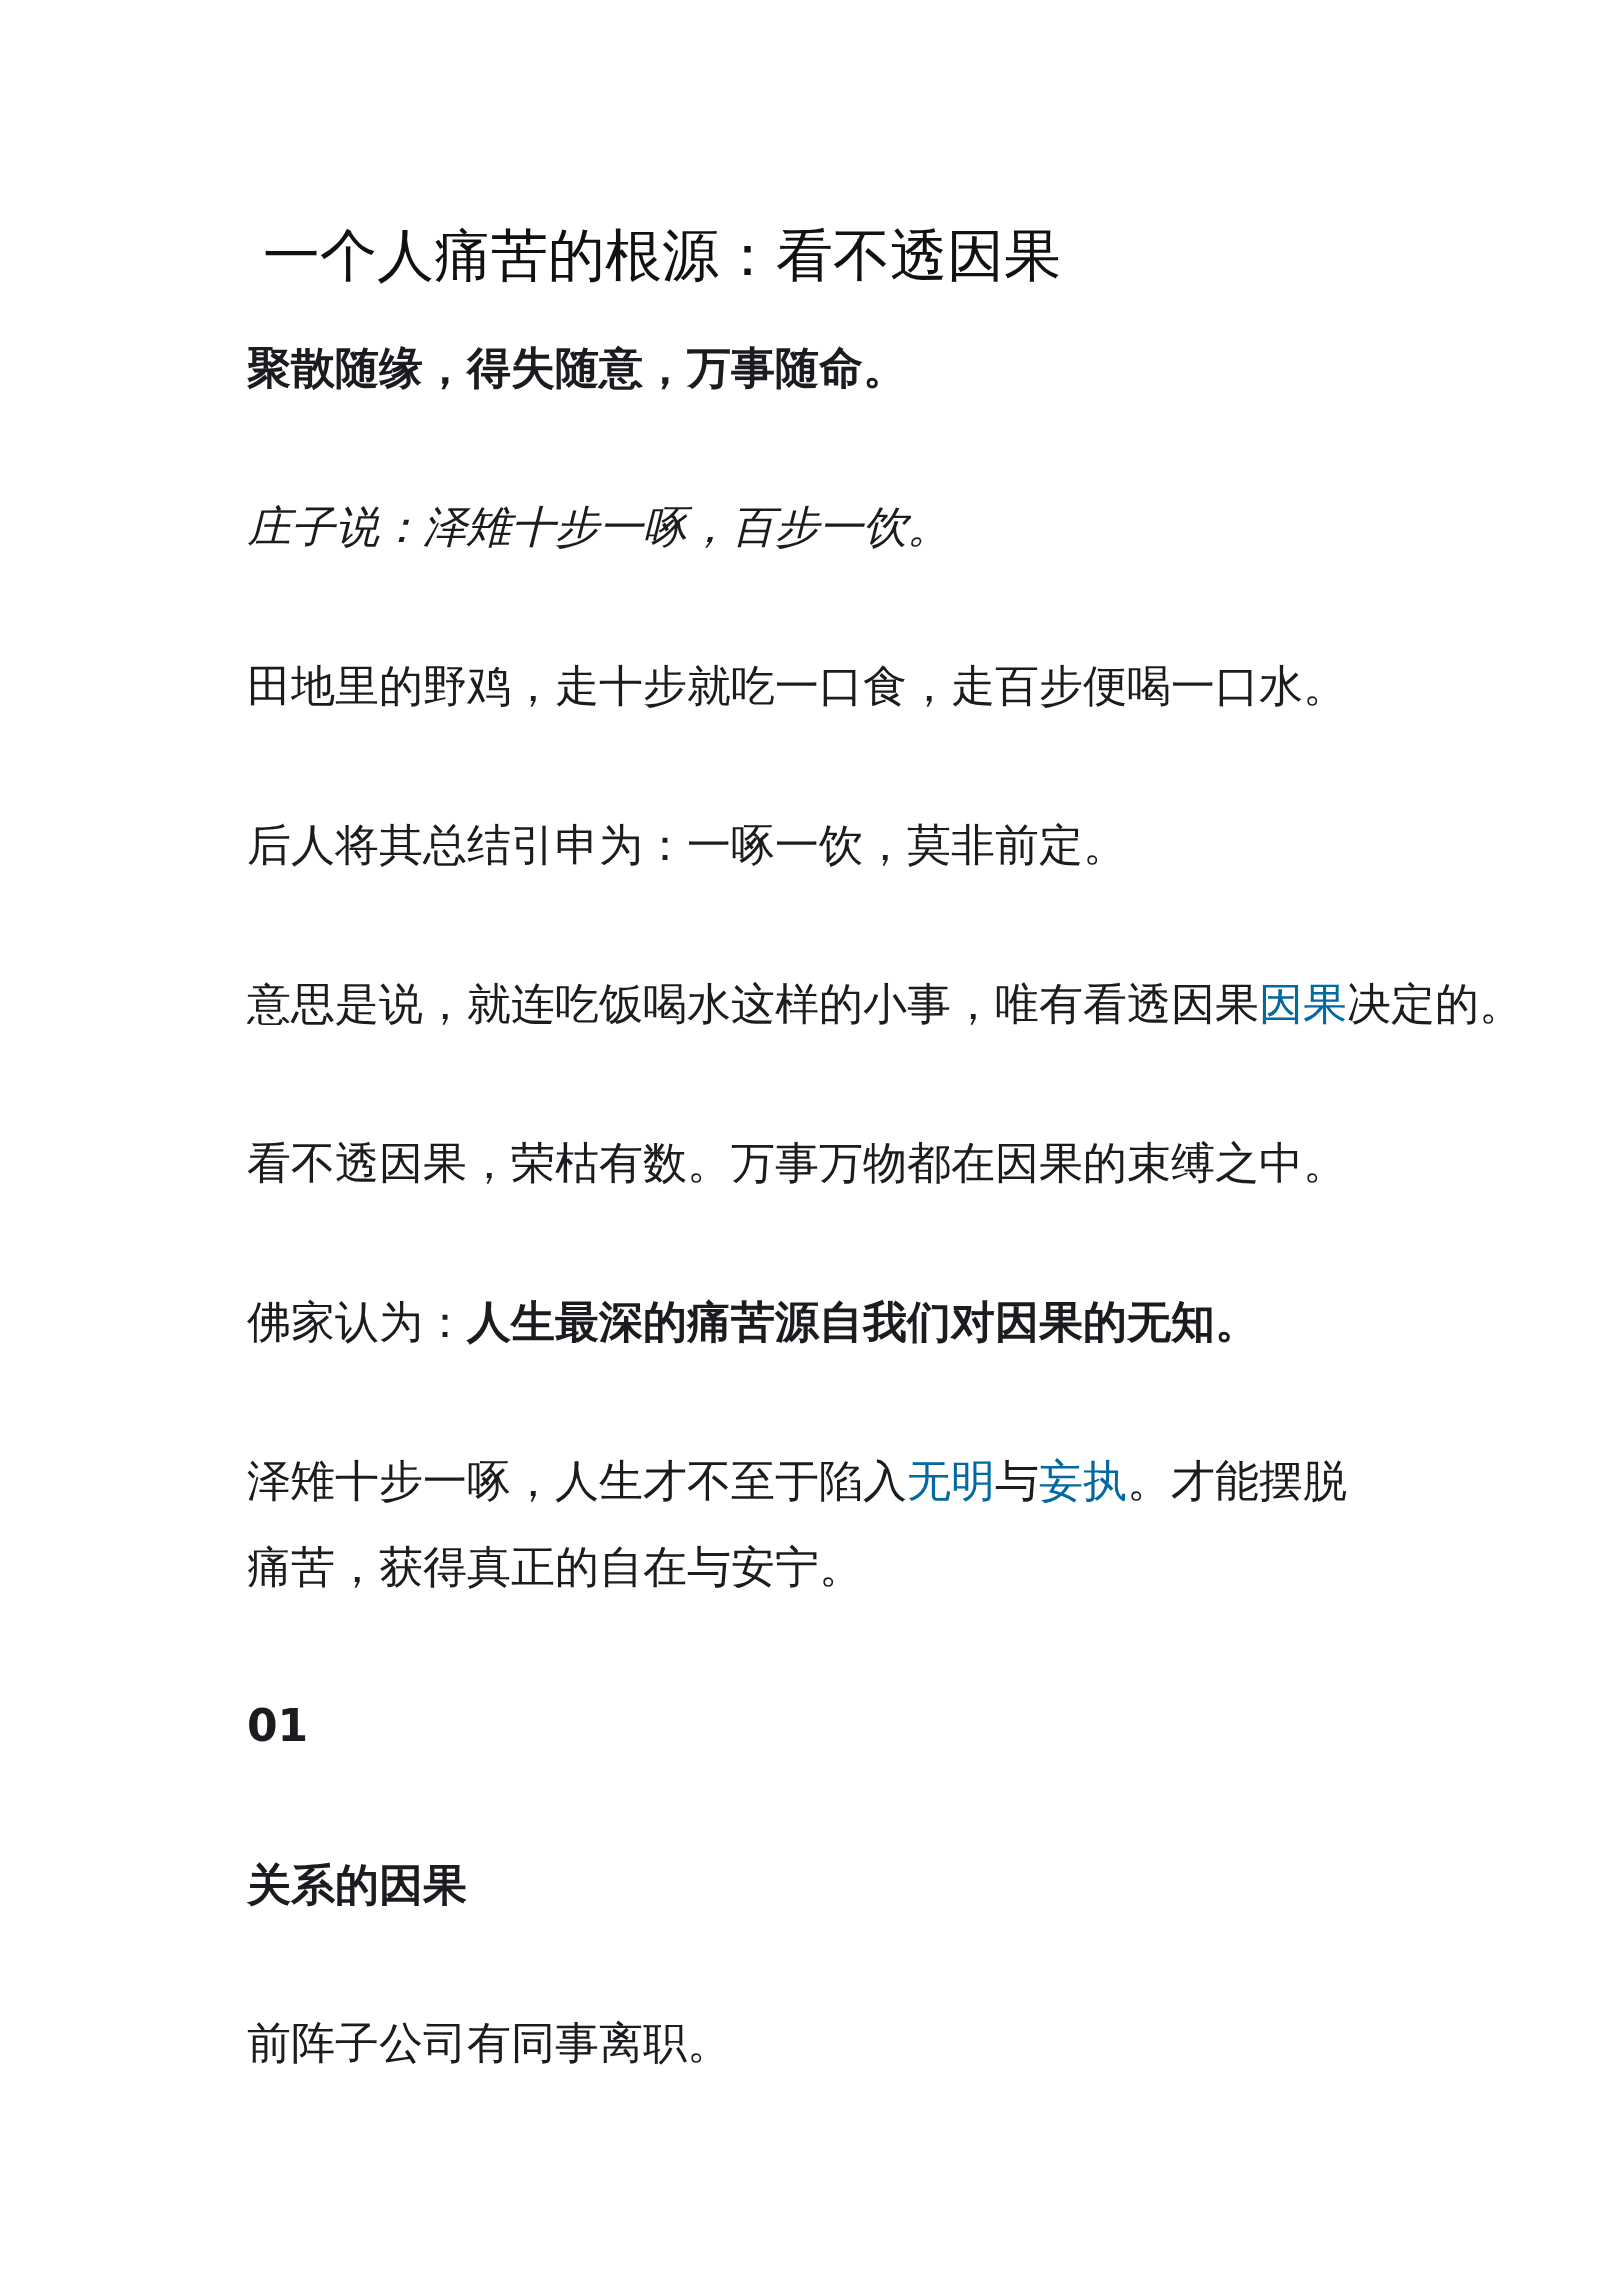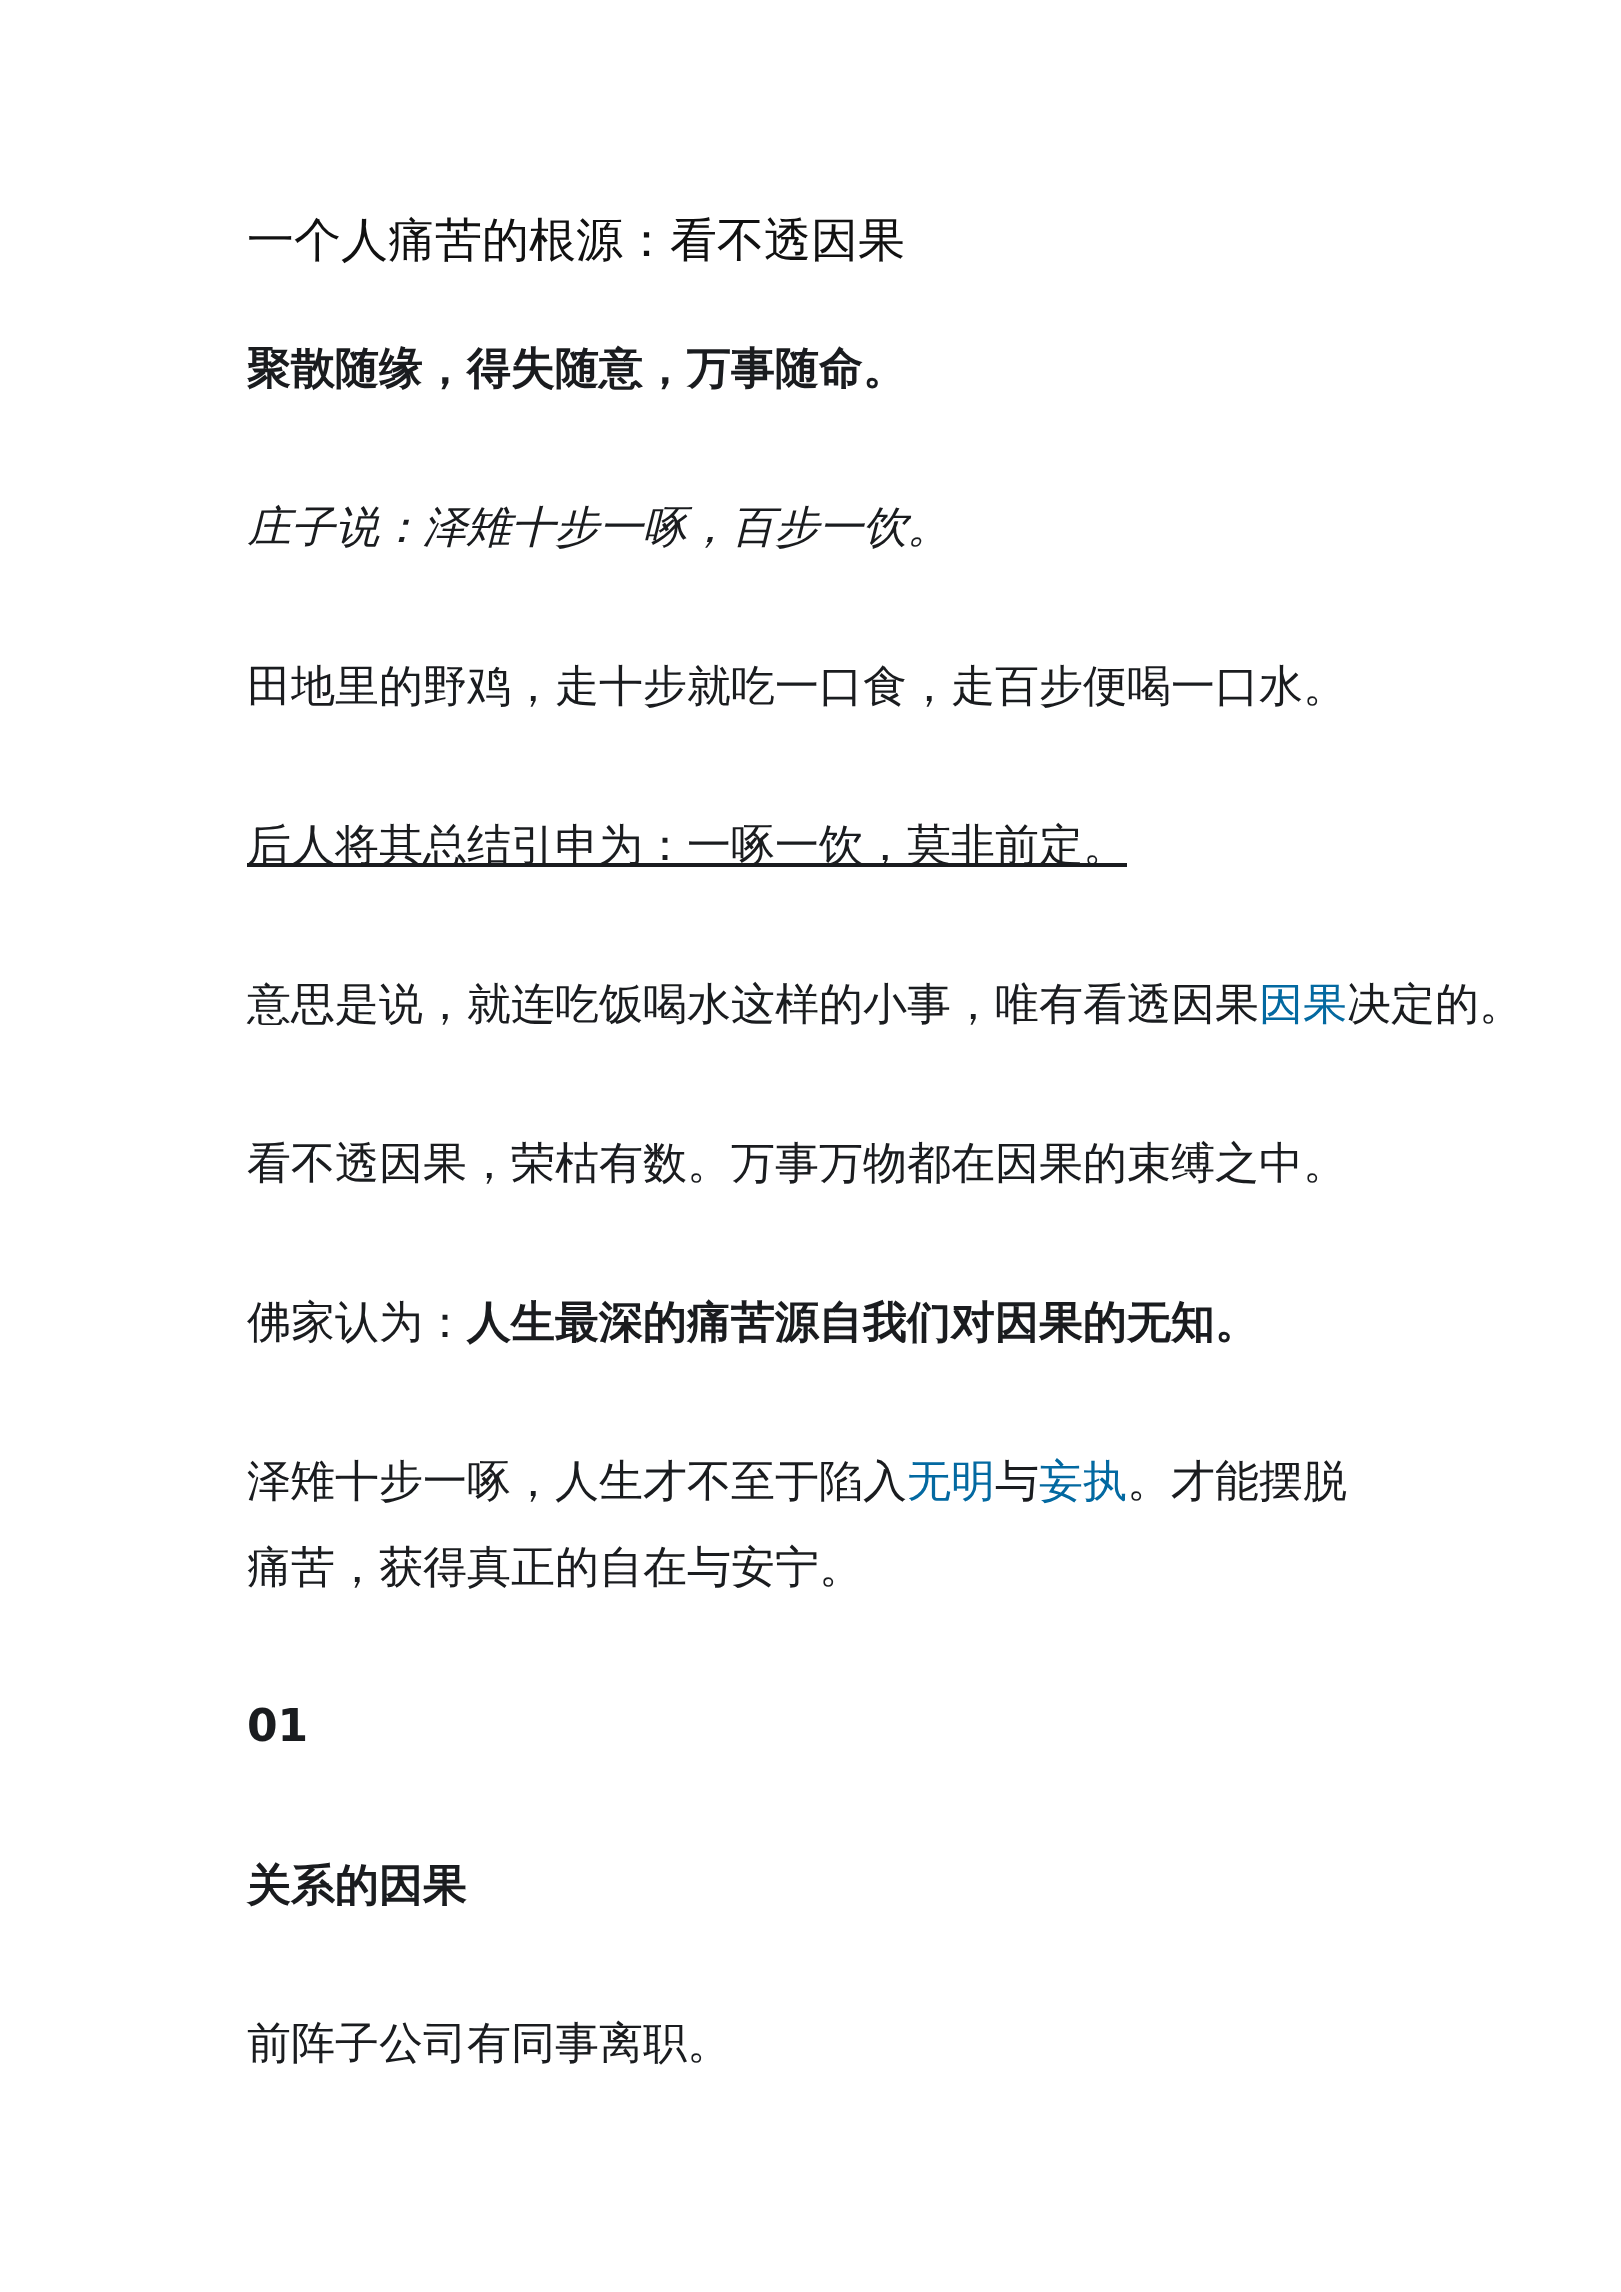--- a/index.html
+++ b/index.html
@@ -19,25 +19,25 @@
       position: absolute;
       left: 247px;
       top: 0;
       width: 1137px;
     }
     .title {
       position: absolute;
       top: 208px;
       left: 0;
       font-family: "DejaVu Serif", "Liberation Serif", serif;
-      font-size: 47px;
+      font-size: 57px;
       line-height: 63px;
       font-weight: normal;
       color: #111111;
-      margin: 0;
+      margin: 16px;
       white-space: nowrap;
     }
     .para {
       position: absolute;
       left: 0;
       font-size: 44px;
       line-height: 86px;
       margin: 0;
       white-space: nowrap;
     }
@@ -57,21 +57,21 @@
 <div class="page">
 
   <h1 class="title">一个人痛苦的根源：看不透因果</h1>
 
   <p class="para bold" style="top:325px;">聚散随缘，得失随意，万事随命。</p>
 
   <p class="para" style="top:484px;font-style:italic;">庄子说：泽雉十步一啄，百步一饮。</p>
 
   <p class="para" style="top:643px;">田地里的野鸡，走十步就吃一口食，走百步便喝一口水。</p>
 
-  <p class="para" style="top:802px;text-decoration:underline;">后人将其总结引申为：一啄一饮，莫非前定。</p>
+  <p class="para" style="top:802px;">后人将其总结引申为：一啄一饮，莫非前定。</p>
 
   <p class="para" style="top:961px;"><span>意思是说，就连吃饭喝水这样的小事，唯有看透因果</span><a class="link">因果</a><span>决定的。</span></p>
 
   <p class="para" style="top:1120px;">看不透因果，荣枯有数。万事万物都在因果的束缚之中。</p>
 
   <p class="para" style="top:1279px;"><span>佛家认为：</span><span class="bold">人生最深的痛苦源自我们对因果的无知。</span></p>
 
   <p class="para wrap" style="top:1438px;"><span>泽雉十步一啄，人生才不至于陷入</span><a class="link">无明</a><span>与</span><a class="link">妄执</a><span>。才能摆脱痛苦，获得真正的自在与安宁。</span></p>
 
   <p class="para bold" style="top:1683px;">01</p>

